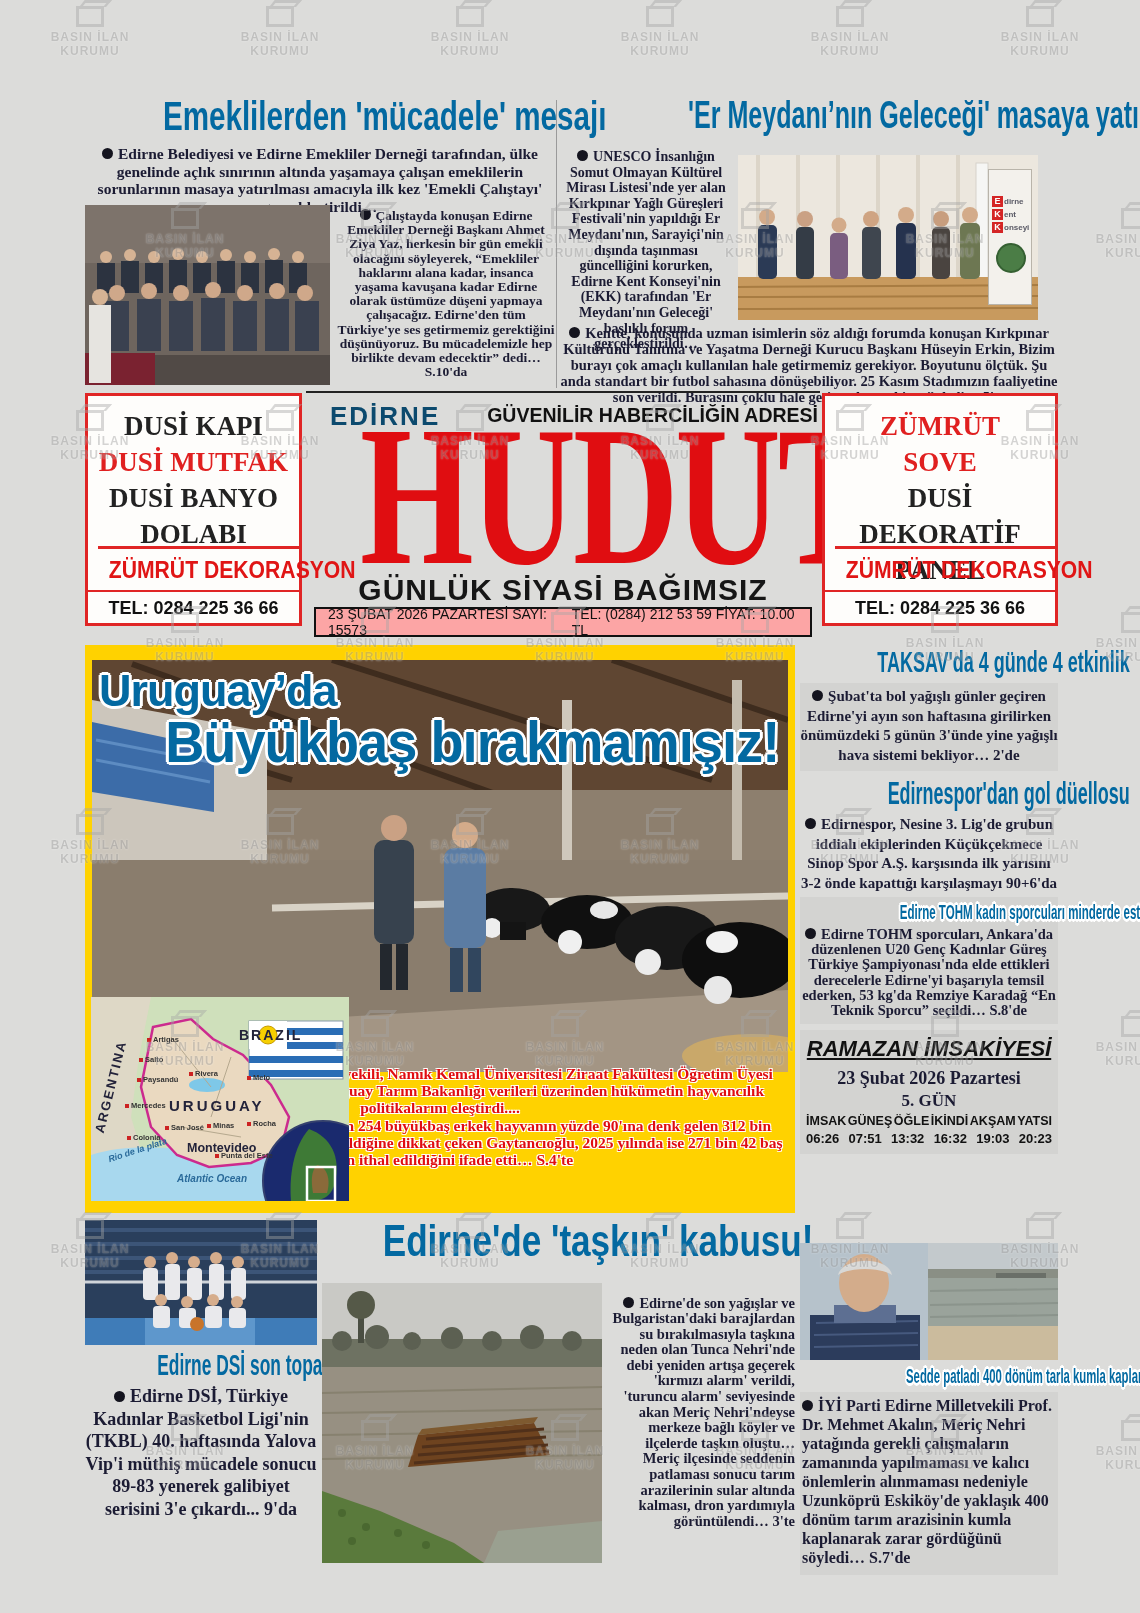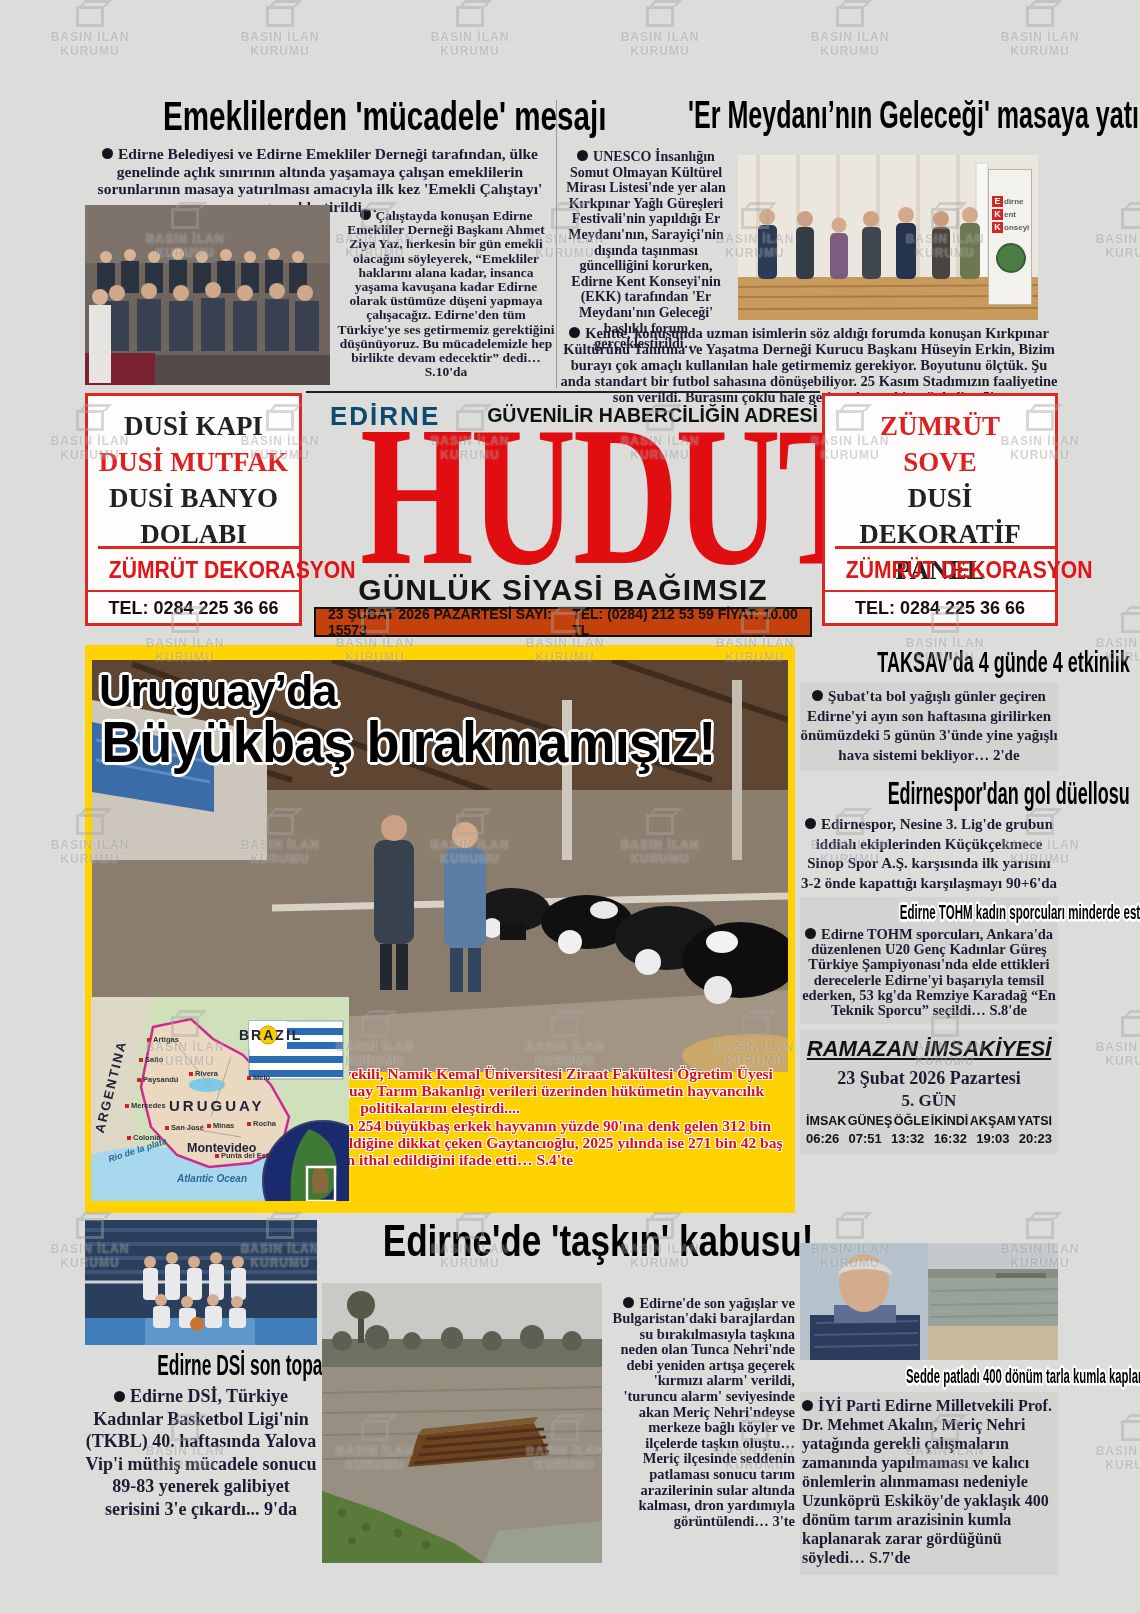--- a/index.html
+++ b/index.html
@@ -4,21 +4,21 @@
 <style>
   html,body{margin:0;padding:0;}
   body{width:1140px;font-family:"Liberation Serif",serif;}
   #page{position:relative;width:1140px;height:1613px;background:#dcdcda;overflow:hidden;}
 
   
   .abs{position:absolute;}
   .serifb{font-family:"Liberation Serif",serif;font-weight:bold;color:#1b1b33;}
   .sansb{font-family:"Liberation Sans",sans-serif;font-weight:bold;}
   .red{color:#e00d11;}
-  .hl{font-family:"Liberation Sans",sans-serif;font-weight:bold;color:#000000;text-align:left;}
+  .hl{font-family:"Liberation Sans",sans-serif;font-weight:bold;color:#0369a1;text-align:right;}
   .hl > span{display:inline-block;white-space:nowrap;transform:scaleX(var(--sx,1));transform-origin:center;}
   .outline{text-shadow:-2px -2px 0 #fff,2px -2px 0 #fff,-2px 2px 0 #fff,2px 2px 0 #fff,0 -3px 0 #fff,0 3px 0 #fff,-3px 0 0 #fff,3px 0 0 #fff;}
   .blt{display:inline-block;width:11px;height:11px;border-radius:50%;background:#14141e;margin-right:5px;}
   .blt.w{background:#fff;}
   .photo{overflow:hidden;background:#888;}
   .photo svg{display:block;}
 
   
   #wm-layer{position:absolute;inset:0;z-index:30;pointer-events:none;opacity:.42;color:#9b9b9b;}
   .wm{position:absolute;width:150px;text-align:center;font-family:"Liberation Sans",sans-serif;font-weight:bold;font-size:12px;letter-spacing:1px;line-height:14px;color:#9b9b9b;text-shadow:0 0 2px #fff;}
@@ -53,21 +53,21 @@
   .ad-line.red{color:#e02020;}
   .ad-brand{border-top:3px solid #e02525;padding:8px 0 6px;font-family:"Liberation Sans",sans-serif;font-weight:bold;font-size:23px;color:#e01515;margin-left:10px;}
   .ad-brand > span{display:inline-block;white-space:nowrap;transform:scaleX(.92);}
   .ad-tel{border-top:2px solid #e02525;padding:6px 0;font-family:"Liberation Sans",sans-serif;font-weight:bold;font-size:18px;color:#111;text-align:center;}
 
   #mast-center{left:306px;top:391px;width:514px;height:244px;border-top:2px solid #222;}
   #mast-city{position:absolute;left:24px;top:8px;font-size:26px;letter-spacing:2px;color:#0c4a6e;}
   #mast-slogan{position:absolute;right:2px;top:11px;font-size:19.5px;color:#111;}
   #mast-logo{position:absolute;left:0;top:22px;width:100%;text-align:center;font-family:"Liberation Serif",serif;font-weight:bold;font-size:185px;line-height:150px;color:#e00d11;transform:scale(.79,1.08);transform-origin:center top;letter-spacing:-4px;}
   #mast-sub{position:absolute;left:0;top:180px;width:100%;text-align:center;font-size:30px;letter-spacing:1px;color:#161616;}
-  #mast-datebar{position:absolute;left:8px;right:8px;top:214px;height:26px;border:2px solid #111;background:#c2410c;display:flex;justify-content:space-between;align-items:center;padding:0 12px;font-family:"Liberation Sans",sans-serif;font-weight:bold;font-size:14px;color:#111;}
+  #mast-datebar{position:absolute;left:8px;right:8px;top:214px;height:26px;border:2px solid #111;background:#fca5a5;display:flex;justify-content:space-between;align-items:center;padding:0 12px;font-family:"Liberation Sans",sans-serif;font-weight:normal;font-size:14px;color:#111;}
 
   
   #main-frame{left:85px;top:645px;width:710px;height:568px;background:#ffd200;}
   #barn-photo{position:absolute;left:7px;top:15px;width:696px;height:412px;}
   #main-kicker{position:absolute;left:14px;top:20px;font-size:45px;letter-spacing:-1px;z-index:2;}
   #main-headline{position:absolute;left:0;top:64px;width:710px;font-size:57px;letter-spacing:-1px;z-index:2;}
   #main-textbox{position:absolute;left:7px;right:7px;bottom:2px;height:146px;padding-top:0;text-align:center;z-index:2;}
   #main-textbox p{margin:0;font-family:"Liberation Serif",serif;font-weight:bold;font-size:15.5px;line-height:17.2px;color:#e00d11;text-shadow:-1px -1px 0 #fff,1px -1px 0 #fff,-1px 1px 0 #fff,1px 1px 0 #fff;}
   #map-inset{position:absolute;left:6px;top:352px;width:258px;height:204px;z-index:3;background:#cfe0bb;overflow:hidden;}
   .map-label{position:absolute;font-family:"Liberation Sans",sans-serif;font-weight:bold;color:#23233a;}

